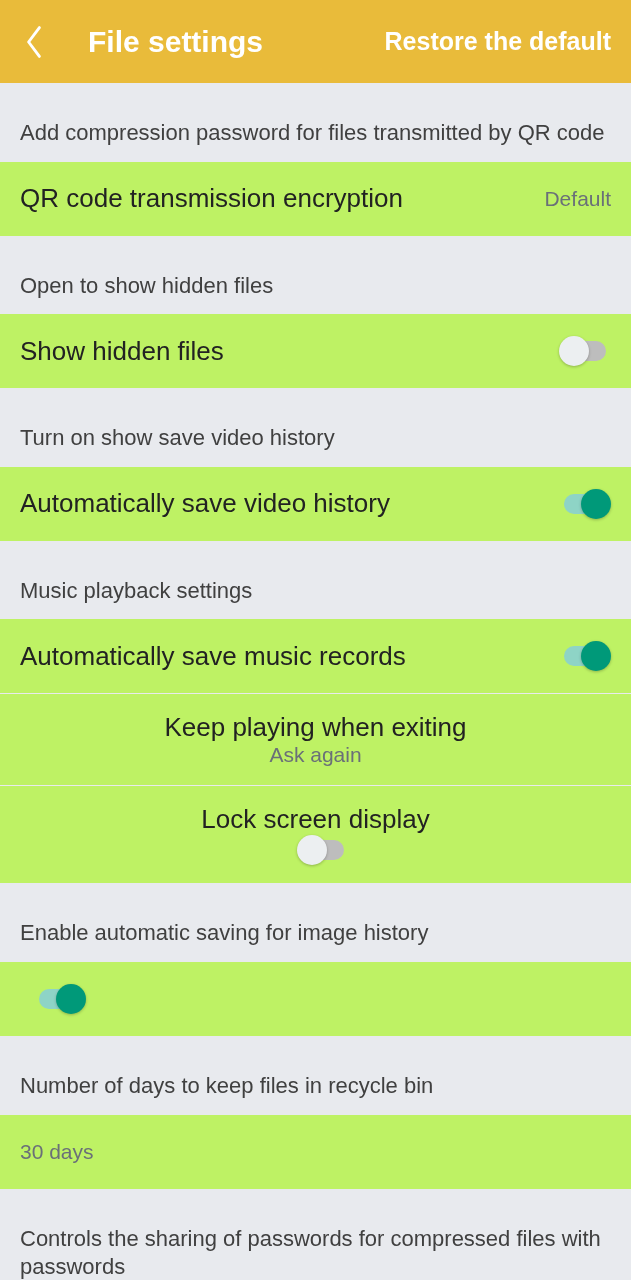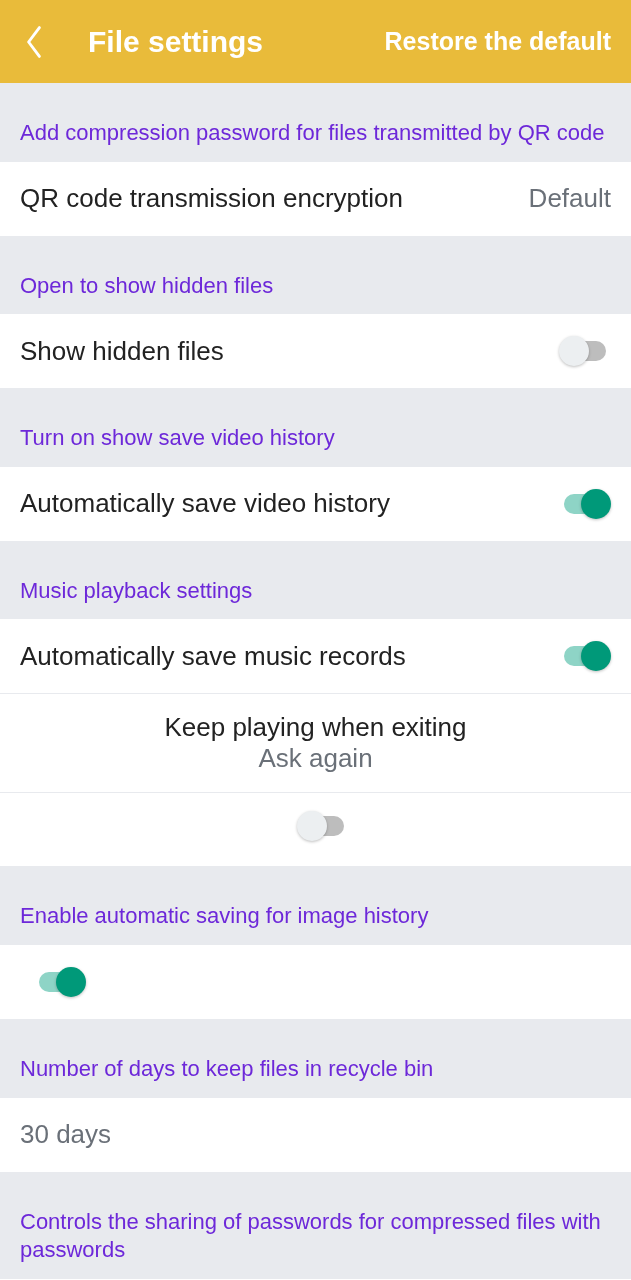--- a/index.html
+++ b/index.html
@@ -11,40 +11,40 @@
     align-items: center;
     padding: 8px 20px;
     color: #fff;
   }
   .back-icon { width: 28px; height: 40px; display: flex; align-items: center; justify-content: center; margin-right: 40px; }
   .back-icon svg { width: 22px; height: 36px; }
   .header-title { font-size: 30px; font-weight: 600; flex: 0 0 auto; }
   .header-restore { margin-left: auto; font-size: 25px; font-weight: 700; }
   .section-header {
     padding: 36px 20px 14px 20px;
-    color: #6d28d9;
+    color: #404040;
     font-size: 22px;
     line-height: 1.3;
   }
   .row {
-    background: #ffffff;
+    background: #bef264;
     min-height: 74px;
     display: flex;
     align-items: center;
     padding: 18px 20px;
   }
   .row + .row { border-top: 1px solid #e8eaee; flex-direction: column; }
   .row-title {
     font-size: 26px;
     color: #222;
     flex: 1 1 auto;
     font-weight: 400;
   }
   .row-value {
-    font-size: 26px;
+    font-size: 21px;
     color: #6a7078;
   }
   .toggle {
     width: 52px;
     height: 30px;
     position: relative;
     flex: 0 0 auto;
     margin-left: 14px;
   }
   .toggle-track {
@@ -108,20 +108,21 @@
   <div class="toggle on">
     <div class="toggle-track"></div>
       <div class="toggle-knob"></div>
   </div>
 </div>
 <div class="row">
   <div class="row-title">Keep playing when exiting</div>
   <div class="row-value">Ask again</div>
 </div>
 <div class="row">
+  <div class="row-title">Lock screen display</div>
   <div class="toggle">
     <div class="toggle-track"></div>
       <div class="toggle-knob"></div>
   </div>
 </div>
 
 <div class="section-header">Enable automatic saving for image history</div>
 <div class="row">
   <div class="toggle on">
     <div class="toggle-track"></div>

